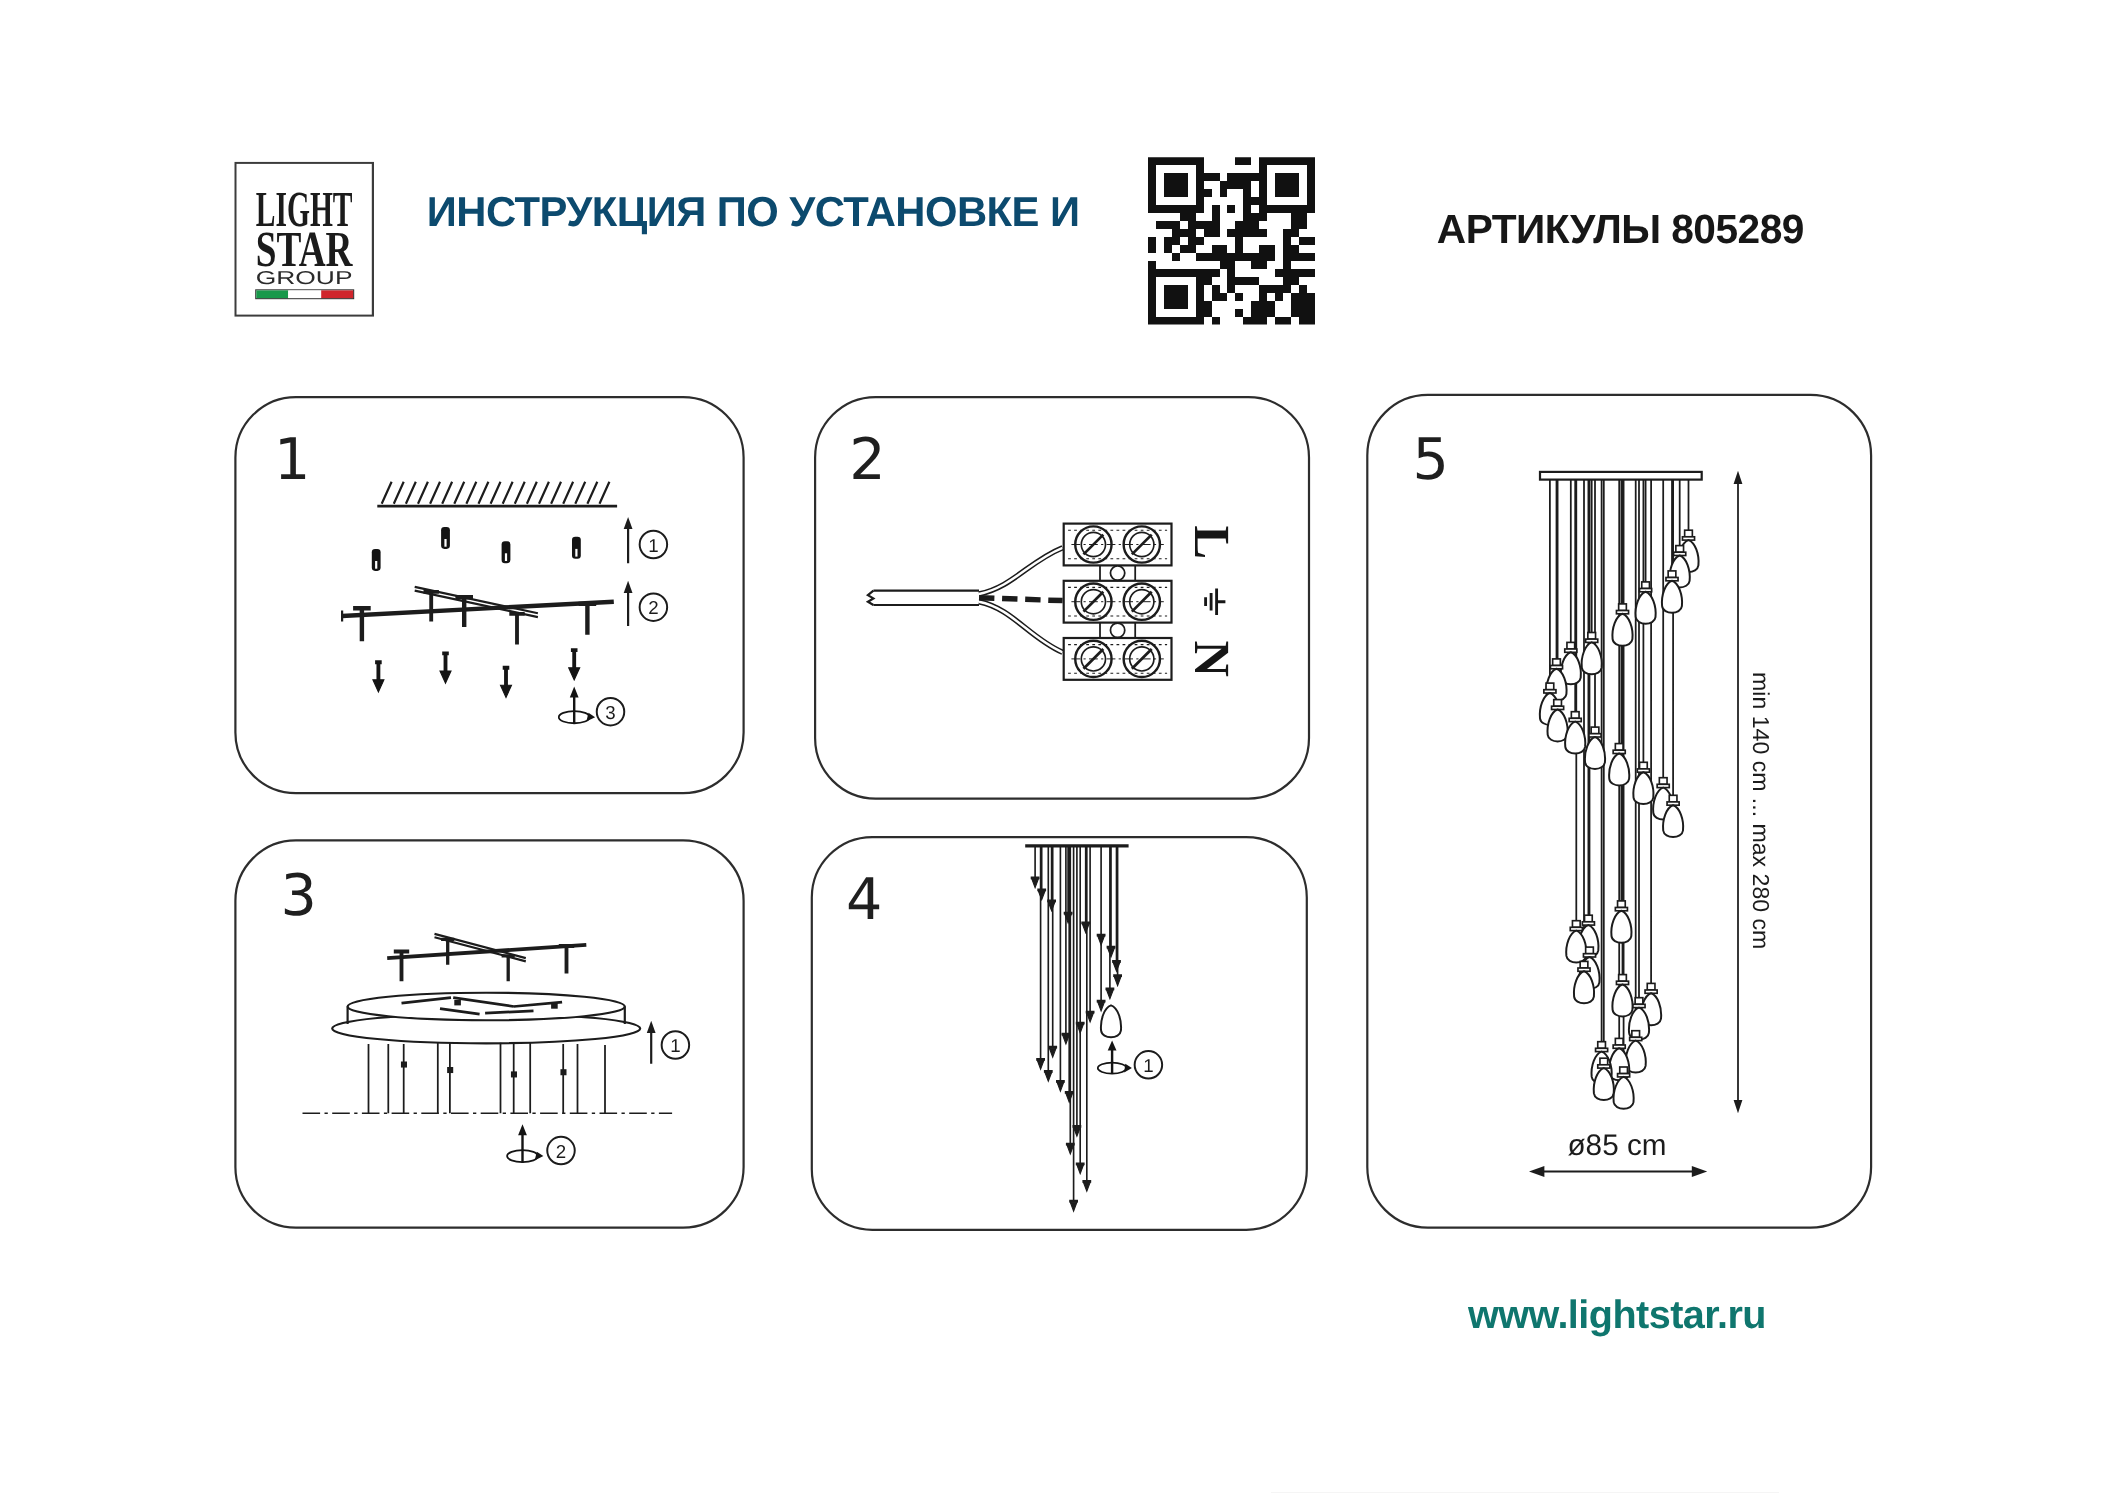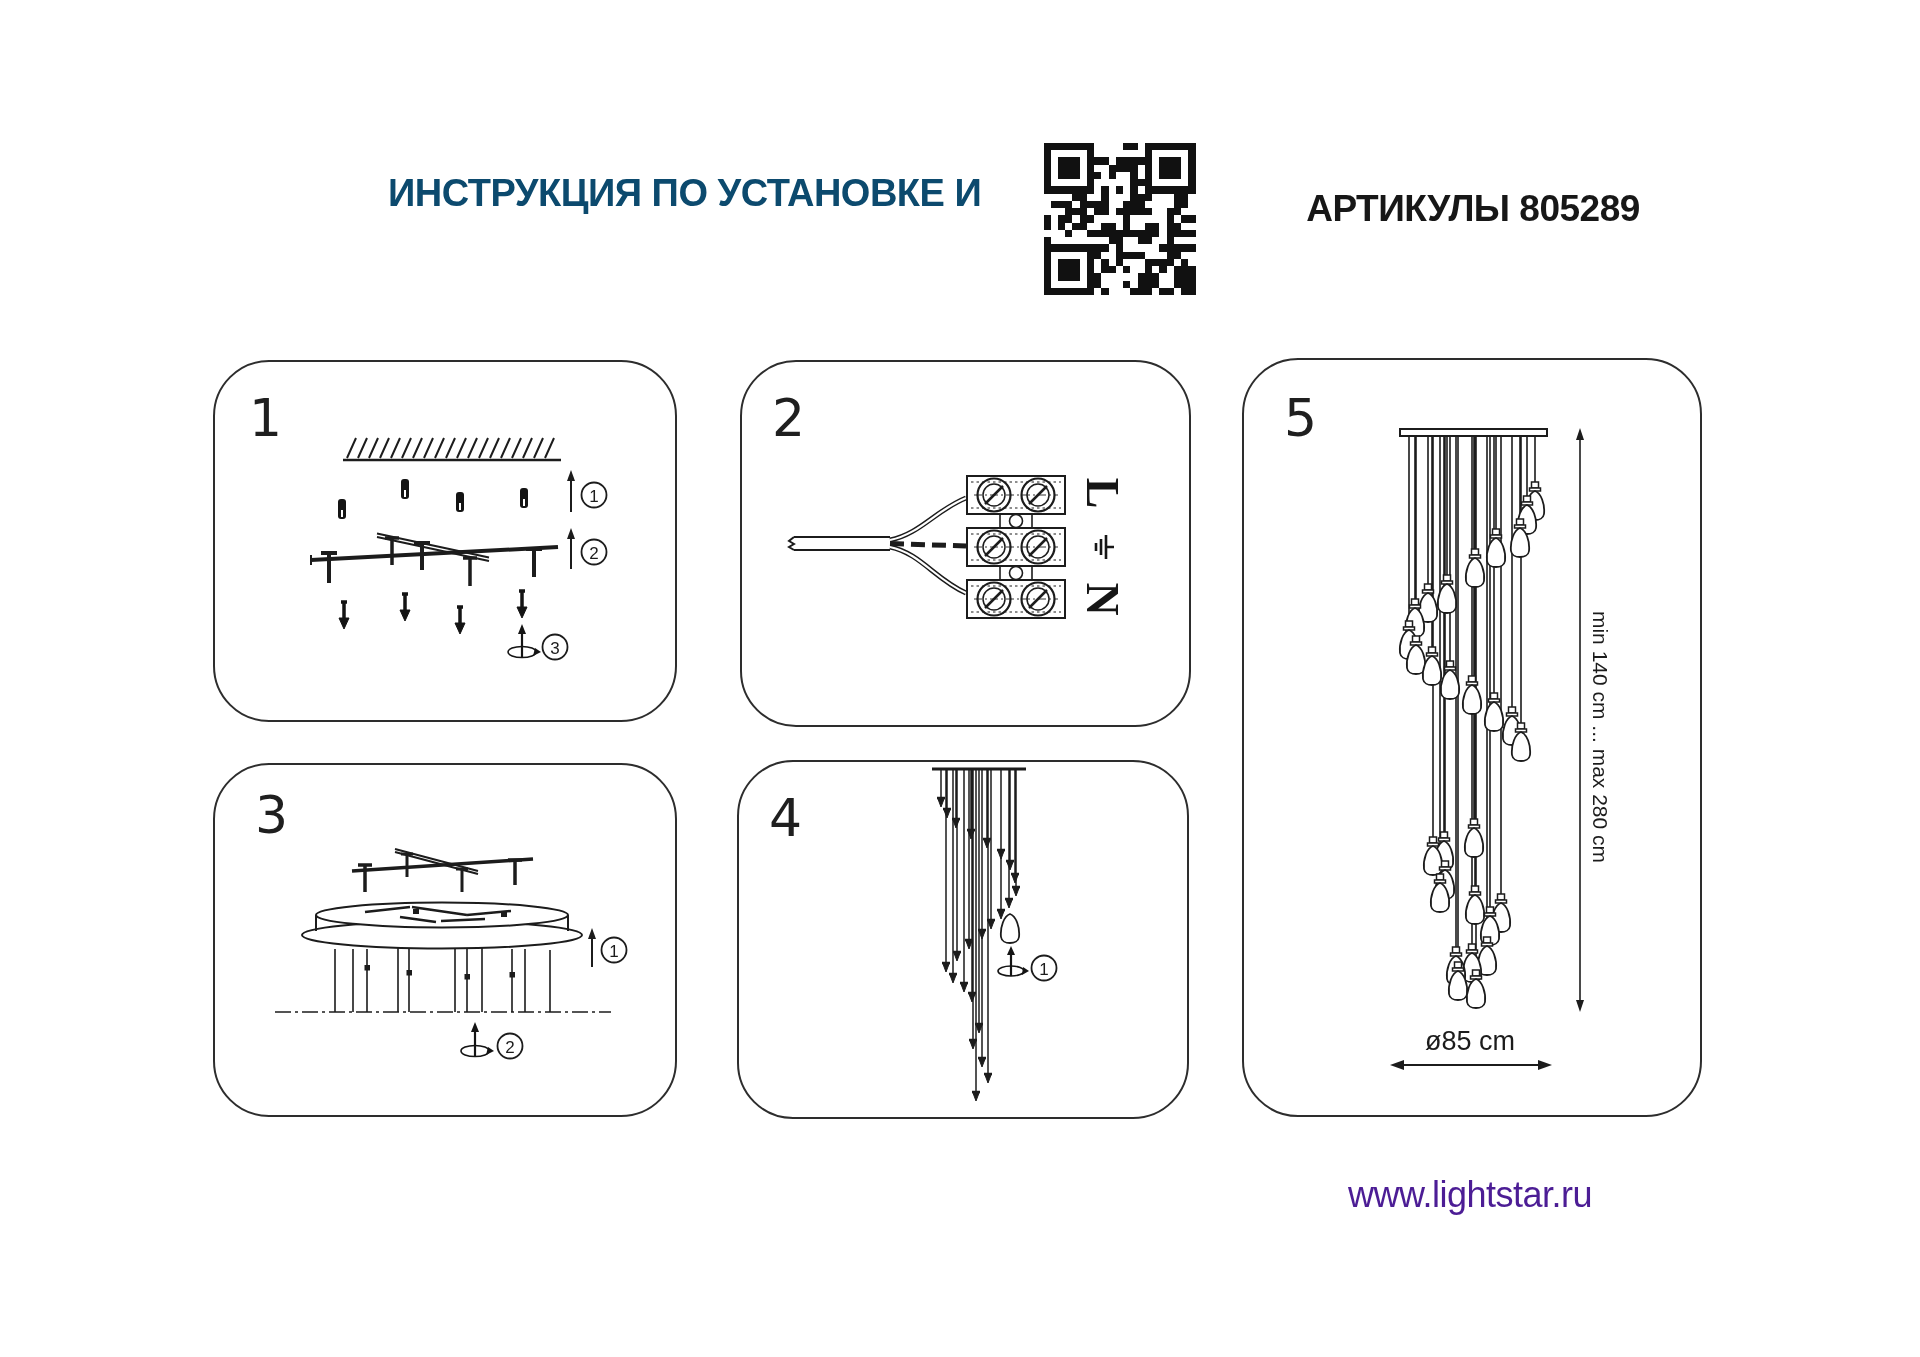--- a/index.html
+++ b/index.html
@@ -11,29 +11,42 @@
   .step-num{position:absolute;font-family:"DejaVu Sans",sans-serif;font-size:52px;color:#1f1f1f;}
   
   #logo-box{position:absolute;left:213px;top:147px;width:127px;height:141px;}
   #title{position:absolute;left:388px;top:170px;font-size:38px;font-weight:bold;
          line-height:47px;letter-spacing:-0.5px;color:#0c4a6e;white-space:nowrap;}
   #qr-wrap{position:absolute;left:1043px;top:143px;width:153px;height:152px;}
   #series-block{position:absolute;left:1303px;top:174px;width:340px;text-align:center;white-space:nowrap;}
   #series-line{font-size:30px;font-weight:bold;letter-spacing:-0.5px;}
   #articles-line{font-size:37px;font-weight:bold;margin-top:14px;letter-spacing:-0.5px;}
   #website{position:absolute;left:1242px;top:1174px;width:456px;text-align:center;
-           font-size:36px;font-weight:normal;letter-spacing:-0.5px;color:#4c1d95;}
+           font-size:36px;font-weight:bold;letter-spacing:-0.5px;color:#0f766e;}
   .flag-row{display:flex;height:7px;width:88px;border:1px solid #333;}
   .flag-row div{flex:1;}
 </style>
 </head>
 <body>
 
 <div id="page">
 
+  <div id="logo-box">
+    <svg viewBox="0 0 127 141">
+      <rect x="1" y="1" width="125" height="139" fill="#fff" stroke="#3c3c3c" stroke-width="2"></rect>
+      <text x="19.5" y="58" font-family="Liberation Serif,serif" font-weight="bold" font-size="46" fill="#1b1b1b" textLength="88" lengthAdjust="spacingAndGlyphs">LIGHT</text>
+      <text x="19.5" y="95" font-family="Liberation Serif,serif" font-weight="bold" font-size="46" fill="#1b1b1b" textLength="88" lengthAdjust="spacingAndGlyphs">STAR</text>
+      <text x="19.5" y="111" font-family="Liberation Sans,sans-serif" font-size="17" fill="#2b2b2b" textLength="88" lengthAdjust="spacingAndGlyphs">GROUP</text>
+    </svg>
+    <div class="flag-row" style="position:absolute;left:19px;top:116px;">
+      <div style="background: rgb(23, 152, 74);"></div>
+      <div style="background:#fff;"></div>
+      <div style="background: rgb(208, 37, 44);"></div>
+    </div>
+  </div>
 
   <div id="title">
     <div>ИНСТРУКЦИЯ ПО УСТАНОВКЕ И</div>
   </div>
 
   <div id="qr-wrap">
     <svg id="qr-modules" viewBox="0 0 21 21" width="153" height="152" fill="#111" shape-rendering="crispEdges">
         <rect x="11" y="0" width="1" height="1"></rect>
         <rect x="12" y="0" width="1" height="1"></rect>
         <rect x="7" y="2" width="1" height="1"></rect>

